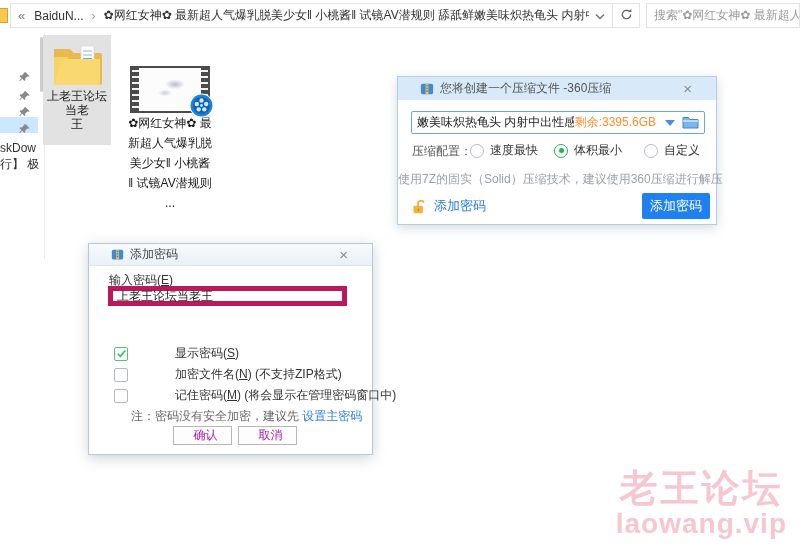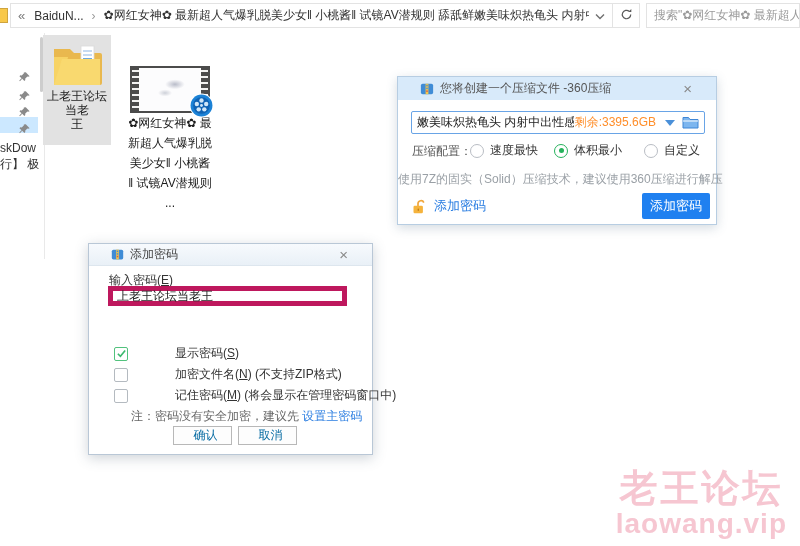--- a/index.html
+++ b/index.html
@@ -70,21 +70,21 @@
   .pw-title { height:22px; background:linear-gradient(#f7fafd,#e9f0f7); border-bottom:1px solid #dde6ee; color:#444; }
   .pw-label { position:absolute; left:20px; top:28px; font-size:12px; color:#333; }
   .pw-label .u, .cb-text .u { text-decoration:underline; }
   .pw-input { position:absolute; left:19px; top:42px; width:239px; height:20px; border:5px solid #be185d; display:flex; align-items:center; padding:0 4px; font-size:12px; color:#222; background:#fff; }
   .cb-row { position:absolute; left:25px; display:flex; align-items:center; font-size:12px; color:#333; white-space:nowrap;gap:40px; }
   .cb1 { top:101px; } .cb2 { top:122px; } .cb3 { top:143px; }
   .cb-box { width:14px; height:14px; border:1px solid #b4bac0; border-radius:2px; background:#fff; margin-right:7px; display:flex; align-items:center; justify-content:center; flex:none; }
   .cb-box.checked { border-color:#52c27d; }
   .pw-note { position:absolute; left:42px; top:164px; font-size:12px; color:#666; white-space:nowrap; }
   .pw-note .link { color:#2a7de1; }
-  .pw-btn { position:absolute; top:182px; width:59px; height:19px; background:#fdfdfd; border:1px solid #b8b8b8; font-size:12px; color:#0369a1; display:flex; align-items:center; justify-content:center;padding-left:6px; }
+  .pw-btn { position:absolute; top:182px; width:59px; height:19px; background:#fdfdfd; border:1px solid #b8b8b8; font-size:12px; color:#a21caf; display:flex; align-items:center; justify-content:center;padding-left:6px; }
   .btn-ok { left:84px; } .btn-cancel { left:149px; }
 
   
   .watermark { position:absolute; right:13px; bottom:8px; text-align:center; color:#f6c6d1; font-weight:bold; pointer-events:none; }
   .wm1 { font-size:38px; line-height:1.0; letter-spacing:3px; }
   .wm2 { font-size:28px; line-height:1.0; margin-top:3px; letter-spacing:1px; }
 </style>
 </head>
 <body>
 

